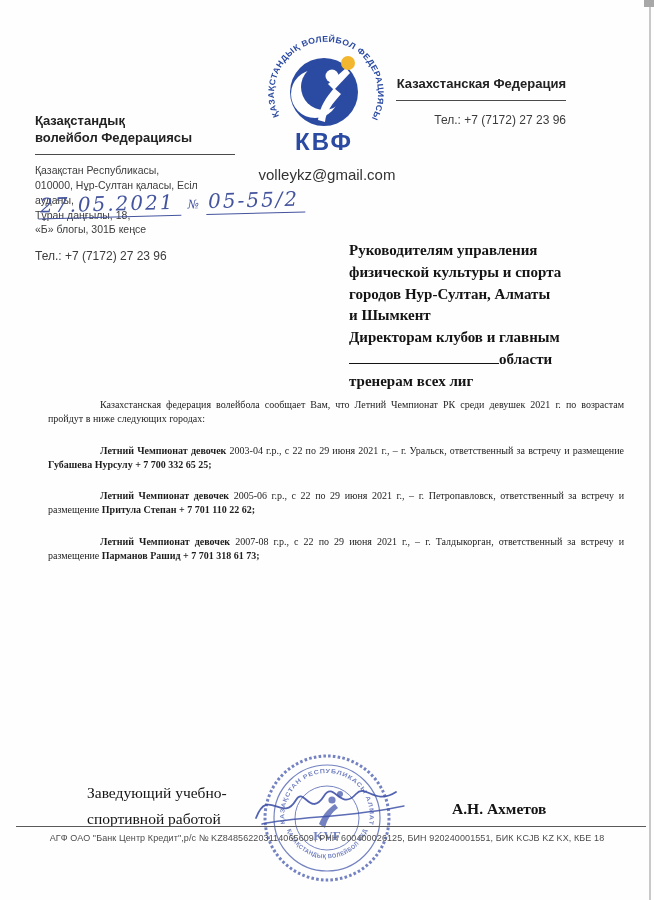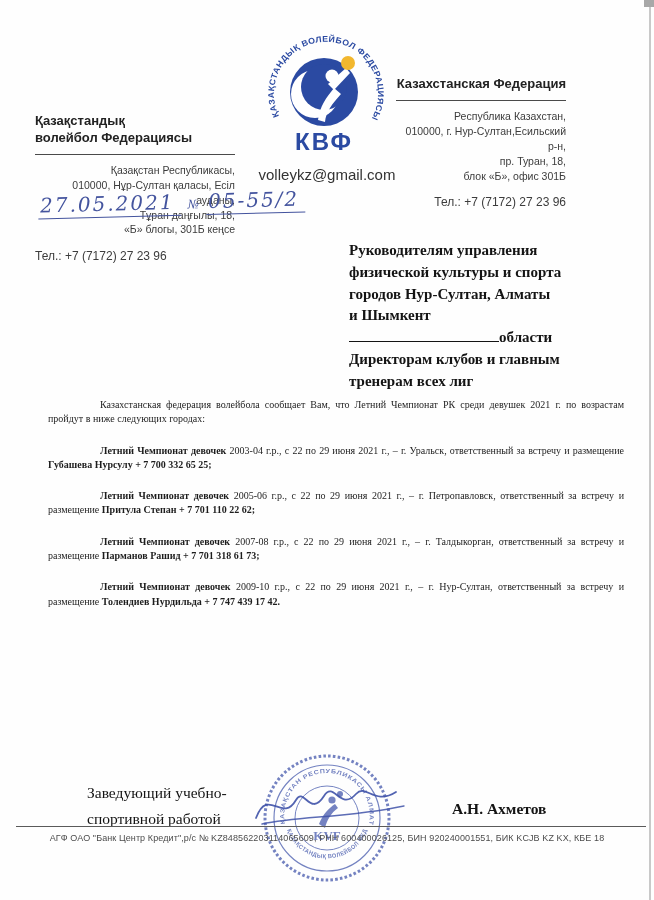--- a/index.html
+++ b/index.html
@@ -6,21 +6,21 @@
   .page{position:relative;width:654px;height:900px;background:#fefefe;margin:0 auto;overflow:hidden;
         font-family:"Liberation Sans",sans-serif;color:#2b2b2b;}
   .scan-edge-right{position:absolute;top:0;right:3px;width:2px;height:100%;background:#c9c9c9;}
   .scan-corner{position:absolute;top:0;right:0;width:10px;height:7px;background:#a8a8a8;}
 
   
   .hdr-left{position:absolute;left:35px;top:76px;width:200px;margin-top:37px;}
   .hdr-right{position:absolute;left:396px;top:76px;width:170px;text-align:right;}
   .hdr-title{font-weight:bold;font-size:13px;line-height:1.3;color:#222;}
   .hdr-rule{border:none;border-top:1.5px solid #4a4a4a;margin:7px 0 8px 0;}
-  .hdr-addr{font-size:10.5px;line-height:1.42;color:#3c3c3c;text-align:right;}
+  .hdr-addr{font-size:10.5px;line-height:1.42;color:#3c3c3c;}
   .hdr-phone{font-size:12px;color:#3c3c3c;margin-top:12px;}
 
   
   .logo-wrap{position:absolute;left:258px;top:32px;width:138px;text-align:center;}
   .logo-email{font-size:15px;color:#333;margin-top:2px;}
 
   
   .refline{position:absolute;left:38px;top:190px;color:#44549e;
            font-family:"DejaVu Serif",serif;font-style:italic;transform:rotate(-1.5deg);}
   .ref-date,.ref-num{font-size:20px;border-bottom:1.5px solid #44549e;padding:0 6px 1px 2px;letter-spacing:2px;}
@@ -93,51 +93,44 @@
       <text x="66" y="118" text-anchor="middle" font-family="Liberation Sans, sans-serif" font-size="24" font-weight="bold" fill="#2b4aa2" letter-spacing="2">КВФ</text>
     </svg>
     <div class="logo-email">volleykz@gmail.com</div>
   </div>
 
   <div class="hdr-right">
     <div class="hdr-title">
       <div>Казахстанская Федерация</div>
     </div>
     <hr class="hdr-rule">
-    <div class="hdr-addr">
-      <div>Республика Казахстан,</div>
-      <div>010000, г. Нур-Султан,Есильский р-н,</div>
-      <div>пр. Туран, 18,</div>
-      <div>блок «Б», офис 301Б</div>
-    </div>
     <div class="hdr-phone">Тел.: +7 (7172) 27 23 96</div>
   </div>
 
   <div class="refline">
     <span class="ref-date">27.05.2021</span>
     <span class="ref-no">№</span>
     <span class="ref-num">05-55/2</span>
   </div>
 
   <div class="recipient">
     <div>Руководителям управления</div>
     <div>физической культуры и спорта</div>
     <div>городов Нур-Султан, Алматы</div>
     <div>и Шымкент</div>
+    <div>Директорам клубов и главным</div>
     <div><span class="obl-underline"></span><span>области</span></div>
-    <div>Директорам клубов и главным</div>
     <div>тренерам всех лиг</div>
   </div>
 
   <div class="body-text">
     <p>Казахстанская федерация волейбола сообщает Вам, что Летний Чемпионат РК среди девушек 2021 г. по возрастам пройдут в ниже следующих городах:</p>
     <p><span class="b">Летний Чемпионат девочек</span><span> 2003-04 г.р., с 22 по 29 июня 2021 г., – г. Уральск, ответственный за встречу и размещение </span><span class="b">Губашева Нурсулу + 7 700 332 65 25;</span></p>
     <p><span class="b">Летний Чемпионат девочек</span><span> 2005-06 г.р., с 22 по 29 июня 2021 г., – г. Петропавловск, ответственный за встречу и размещение </span><span class="b">Притула Степан + 7 701 110 22 62;</span></p>
     <p><span class="b">Летний Чемпионат девочек</span><span> 2007-08 г.р., с 22 по 29 июня 2021 г., – г. Талдыкорган, ответственный за встречу и размещение </span><span class="b">Парманов Рашид + 7 701 318 61 73;</span></p>
-    <p><span class="b">Летний Чемпионат девочек</span><span> 2009-10 г.р., с 22 по 29 июня 2021 г., – г. Нур-Султан, ответственный за встречу и размещение </span><span class="b">Толендиев Нурдильда + 7 747 439 17 42.</span></p>
   </div>
 
   <div class="sig-position">
     <div>Заведующий учебно-</div>
     <div>спортивной работой</div>
   </div>
   <div class="sig-name">А.Н. Ахметов</div>
 
   <svg class="stamp" viewBox="-75 -72 150 145">
     <defs>

